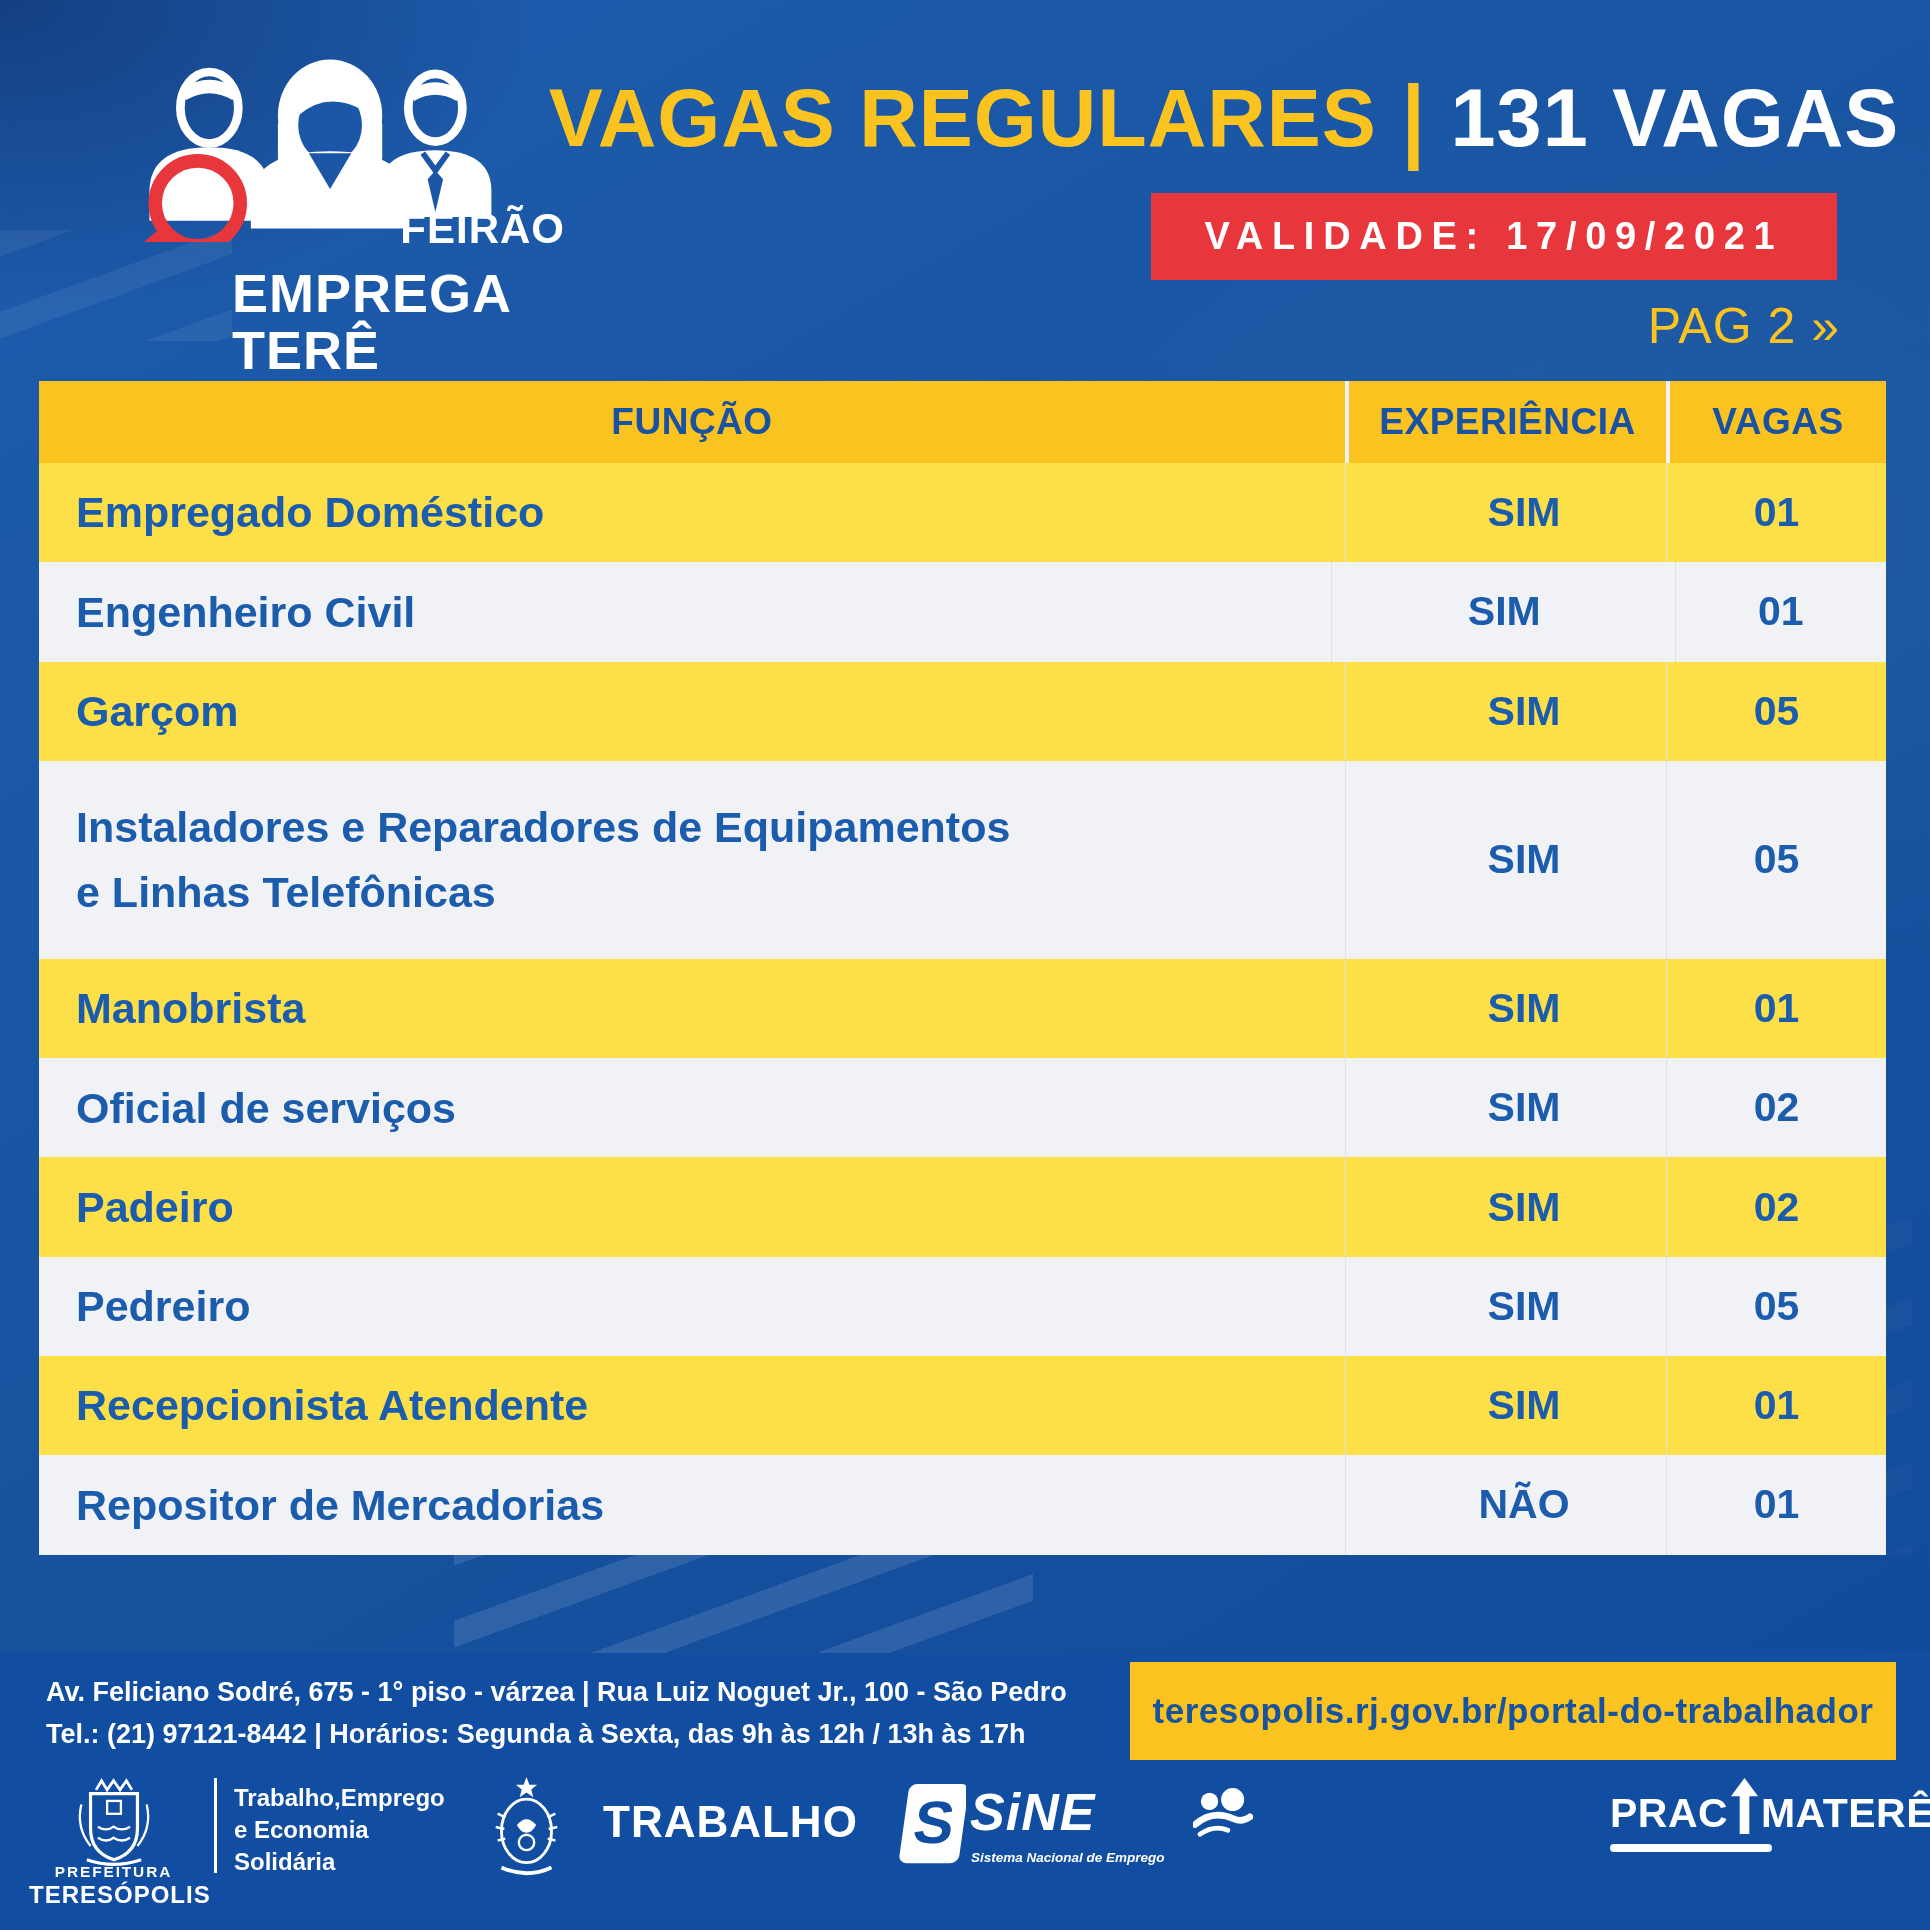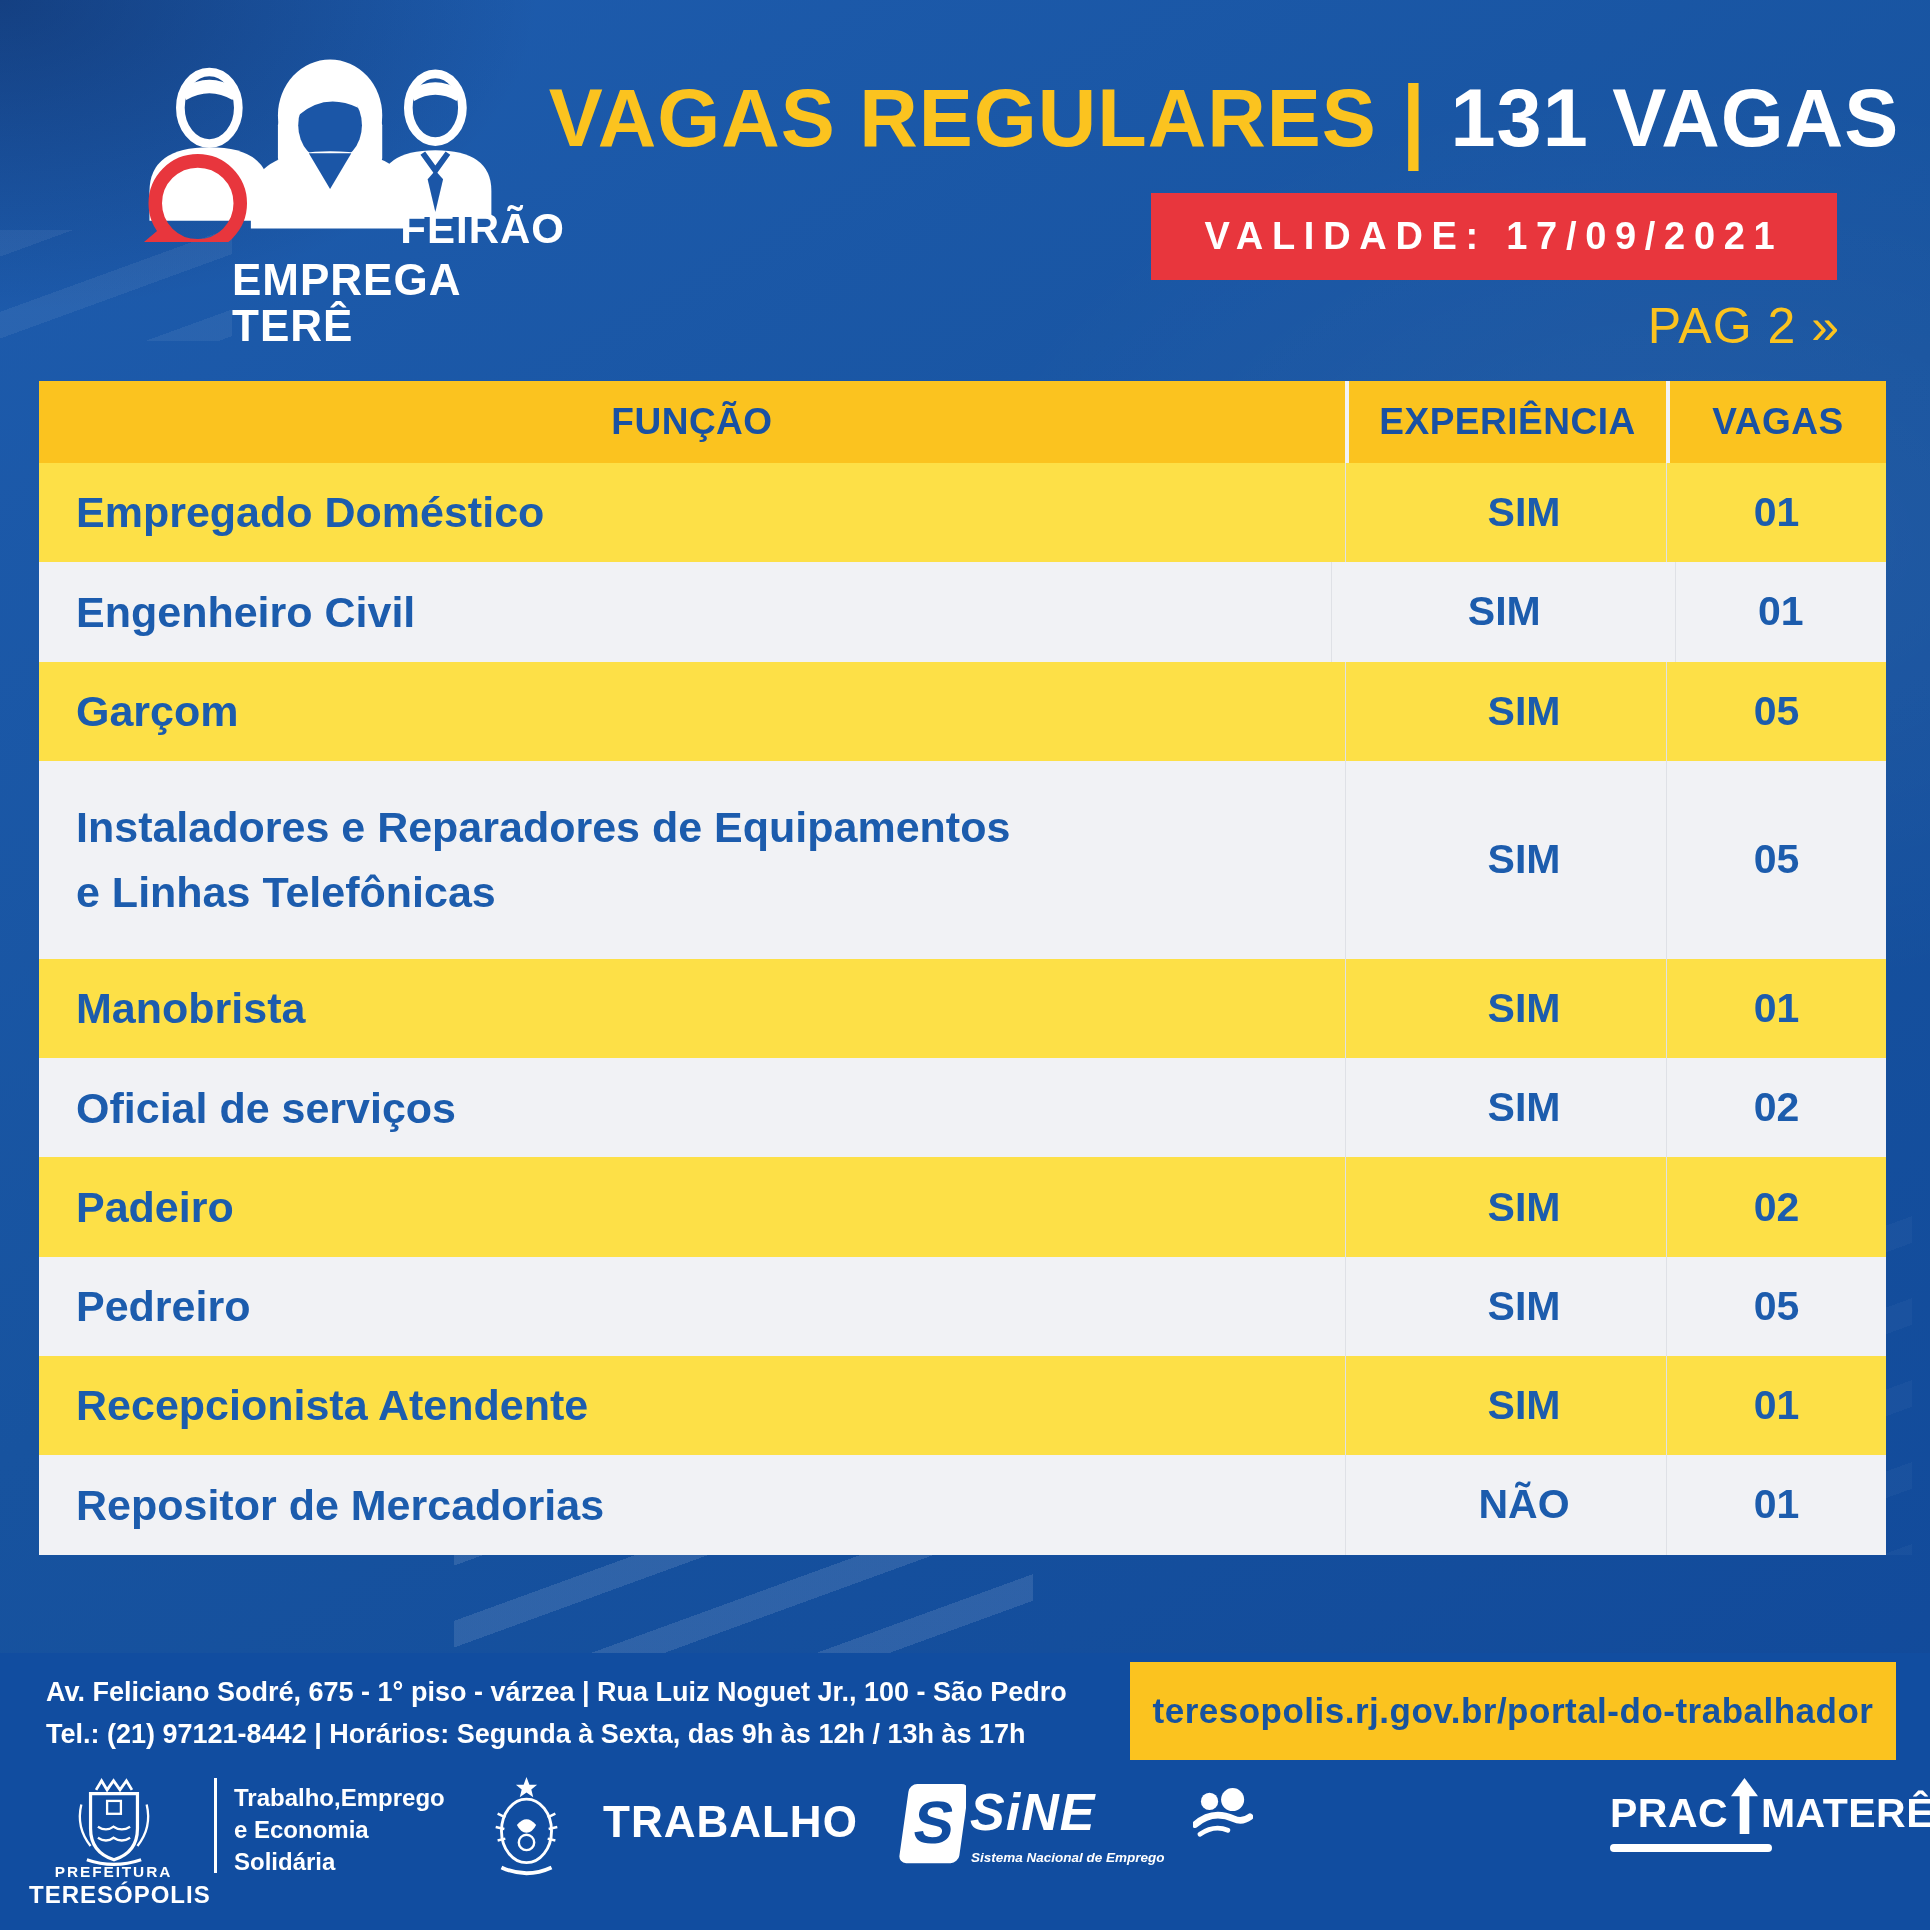--- a/index.html
+++ b/index.html
@@ -12,23 +12,23 @@
       radial-gradient(869px 502px at 0% 0%, rgba(4,18,58,.38), transparent 62%),
       radial-gradient(1255px 772px at 88% 28%, rgba(255,255,255,.05), transparent 60%),
       linear-gradient(150deg,#1E5CAE 0%,#17539F 48%,#11499A 100%);}
   .streaks{position:absolute;background:repeating-linear-gradient(160deg, rgba(255,255,255,.11) 0 25px, rgba(255,255,255,0) 25px 77px);}
   #streaks-a{left:454px;top:1539px;width:579px;height:116px;}
   #streaks-b{left:0;top:230px;width:232px;height:111px;opacity:.55;}
   #streaks-c{left:1487px;top:1207px;width:425px;height:348px;opacity:.28;}
 
   
   .logo-svg{position:absolute;left:101px;top:44px;}
-  .brand-text{position:absolute;left:232px;top:207px;width:333px;display:flex;flex-direction:column;align-items:flex-end;color:#fff;font-weight:800;line-height:1.05;}
+  .brand-text{position:absolute;left:232px;top:207px;width:333px;display:flex;flex-direction:column;align-items:flex-end;color:#fff;font-weight:800;line-height:1.05;gap:8px;}
   .brand-line1{font-size:42px;letter-spacing:1px;}
-  .brand-line2{font-size:44px;letter-spacing:1px;margin-top:5.8px;}
+  .brand-line2{font-size:54px;letter-spacing:1px;margin-top:5.8px;}
 
   
   .title{position:absolute;left:565px;top:66px;width:1318px;height:104px;display:flex;align-items:center;justify-content:center;gap:25px;font-weight:800;font-size:81px;letter-spacing:1px;white-space:nowrap;}
   .title .t-left{color:#FBC31F;}
   .title .t-sep{color:#FBC31F;font-weight:700;transform:scaleY(1.15);}
   .title .t-right{color:#FFFFFF;}
 
   
   .validity{position:absolute;left:1151px;top:193px;width:686px;height:87px;background:#E8363D;display:flex;align-items:center;justify-content:center;color:#fff;font-weight:700;font-size:38px;letter-spacing:8.7px;}
 

